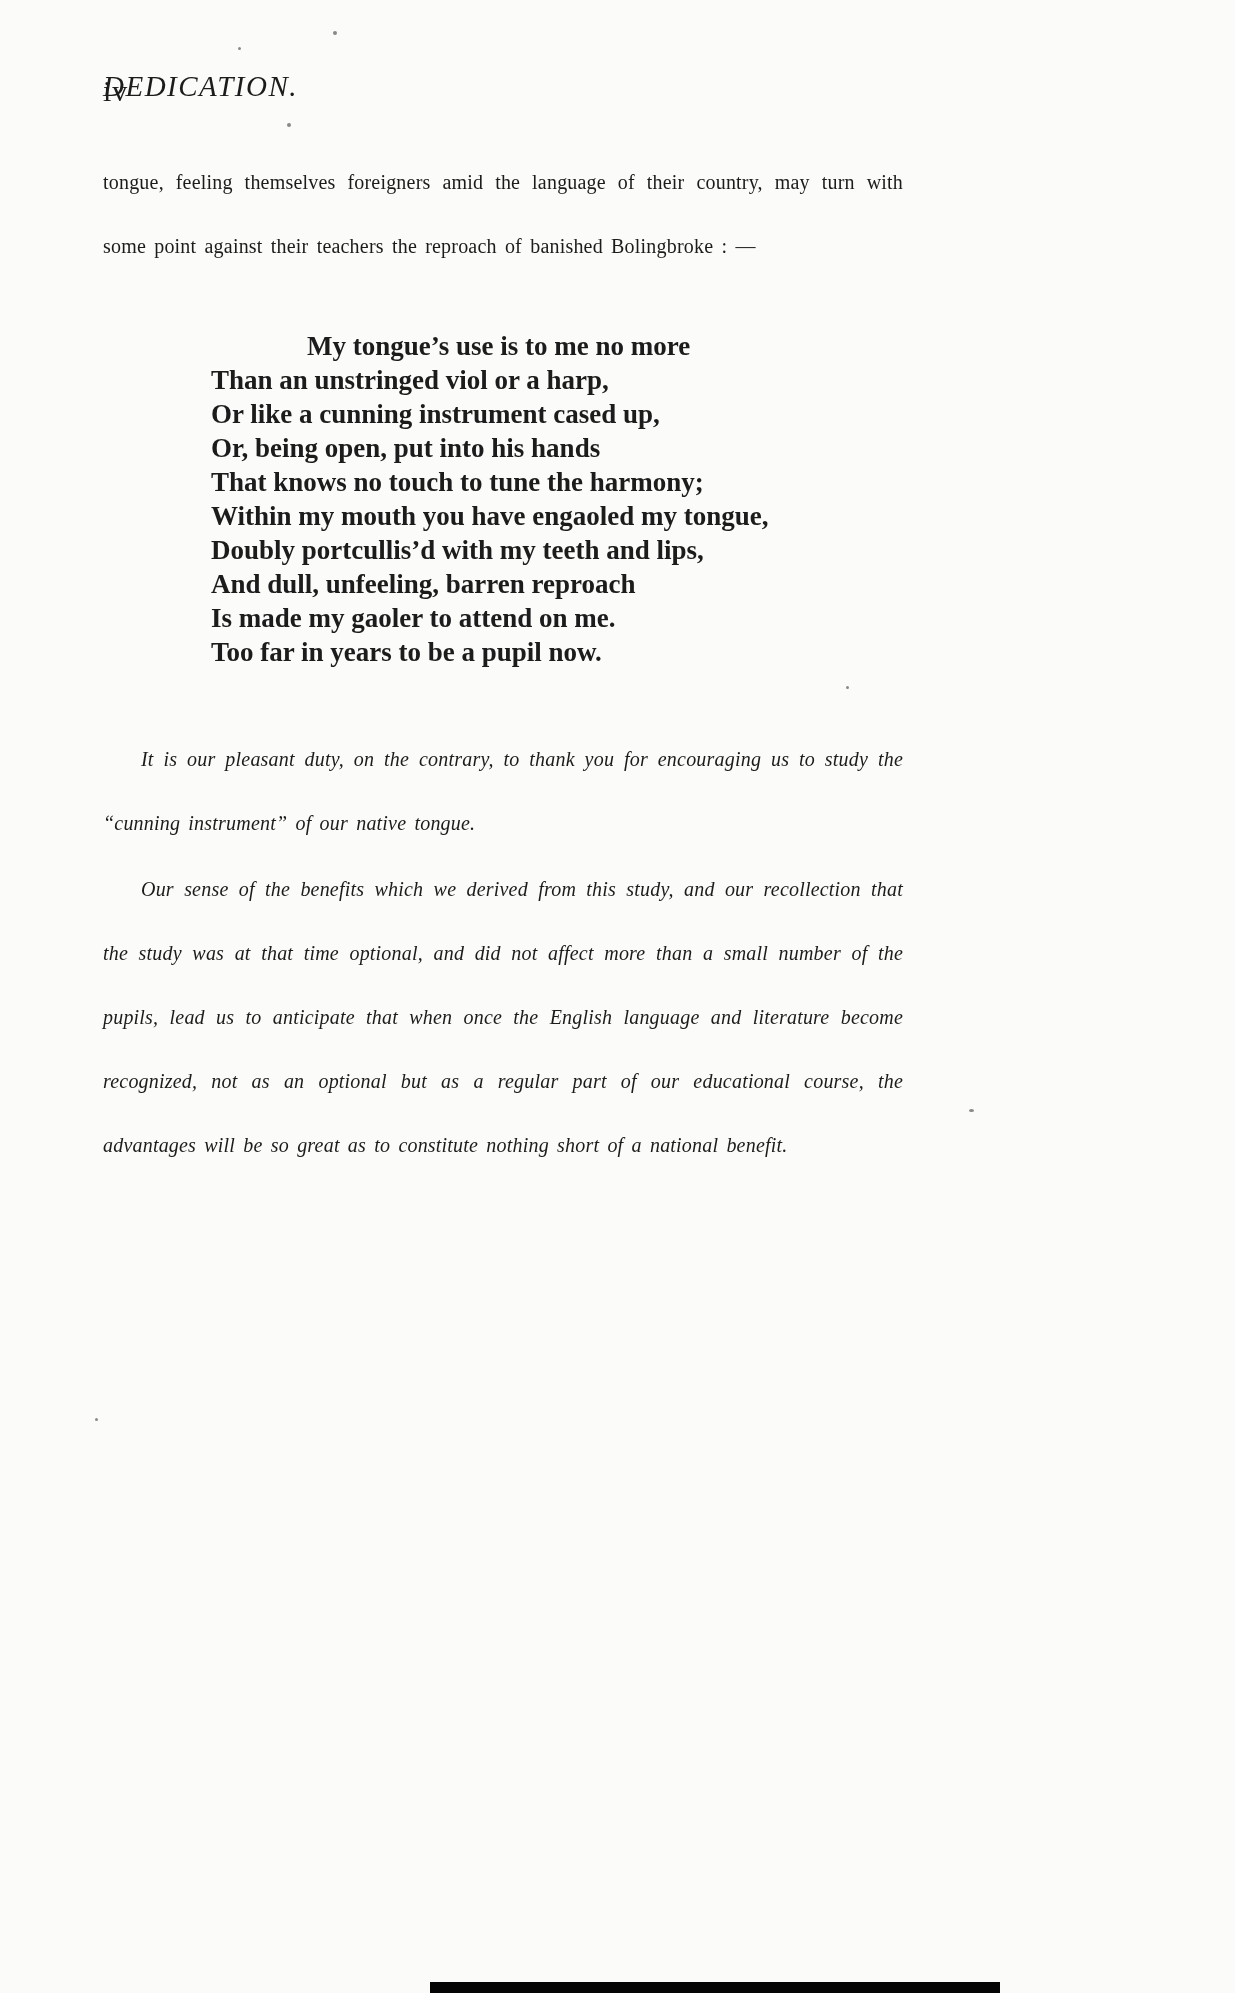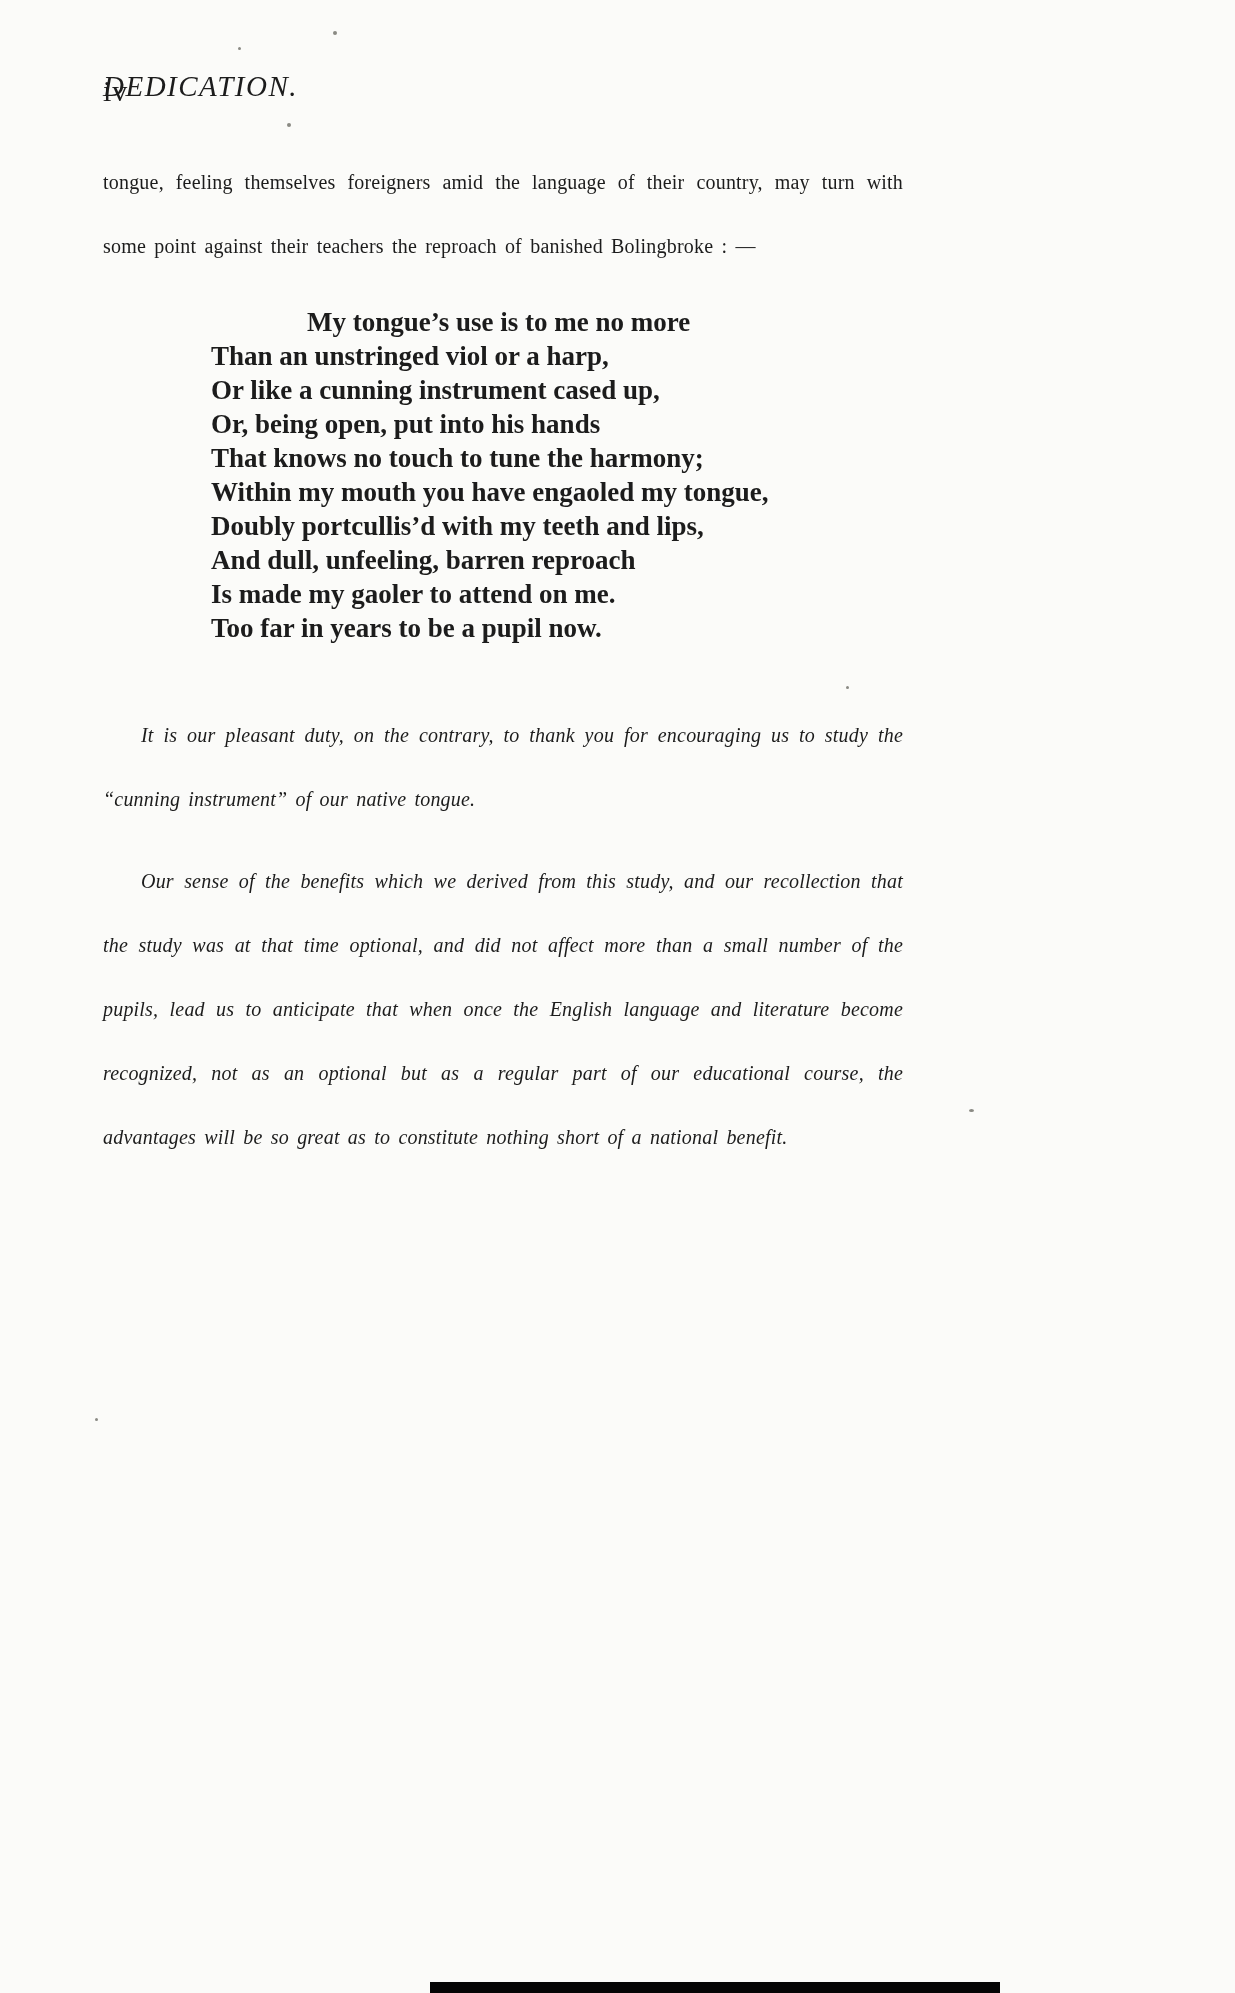--- a/index.html
+++ b/index.html
@@ -50,24 +50,24 @@
     text-align: justify;
     letter-spacing: 0.2px;
     word-spacing: 3px;
     margin: 0;
   }
   .body-para.indented {
     text-indent: 38px;
     font-style: italic;
   }
   .body-para + .body-para {
-    margin-top: 18px;
+    margin-top: 2px;
   }
   .poem {
-    margin: 27px 0 58px 108px;
+    margin: 51px 0 58px 108px;
     font-size: 27px;
     line-height: 34px;
     font-weight: 600;
   }
   .poem-line {
     white-space: nowrap;
   }
   .poem-line.first {
     margin-left: 96px;
   }

